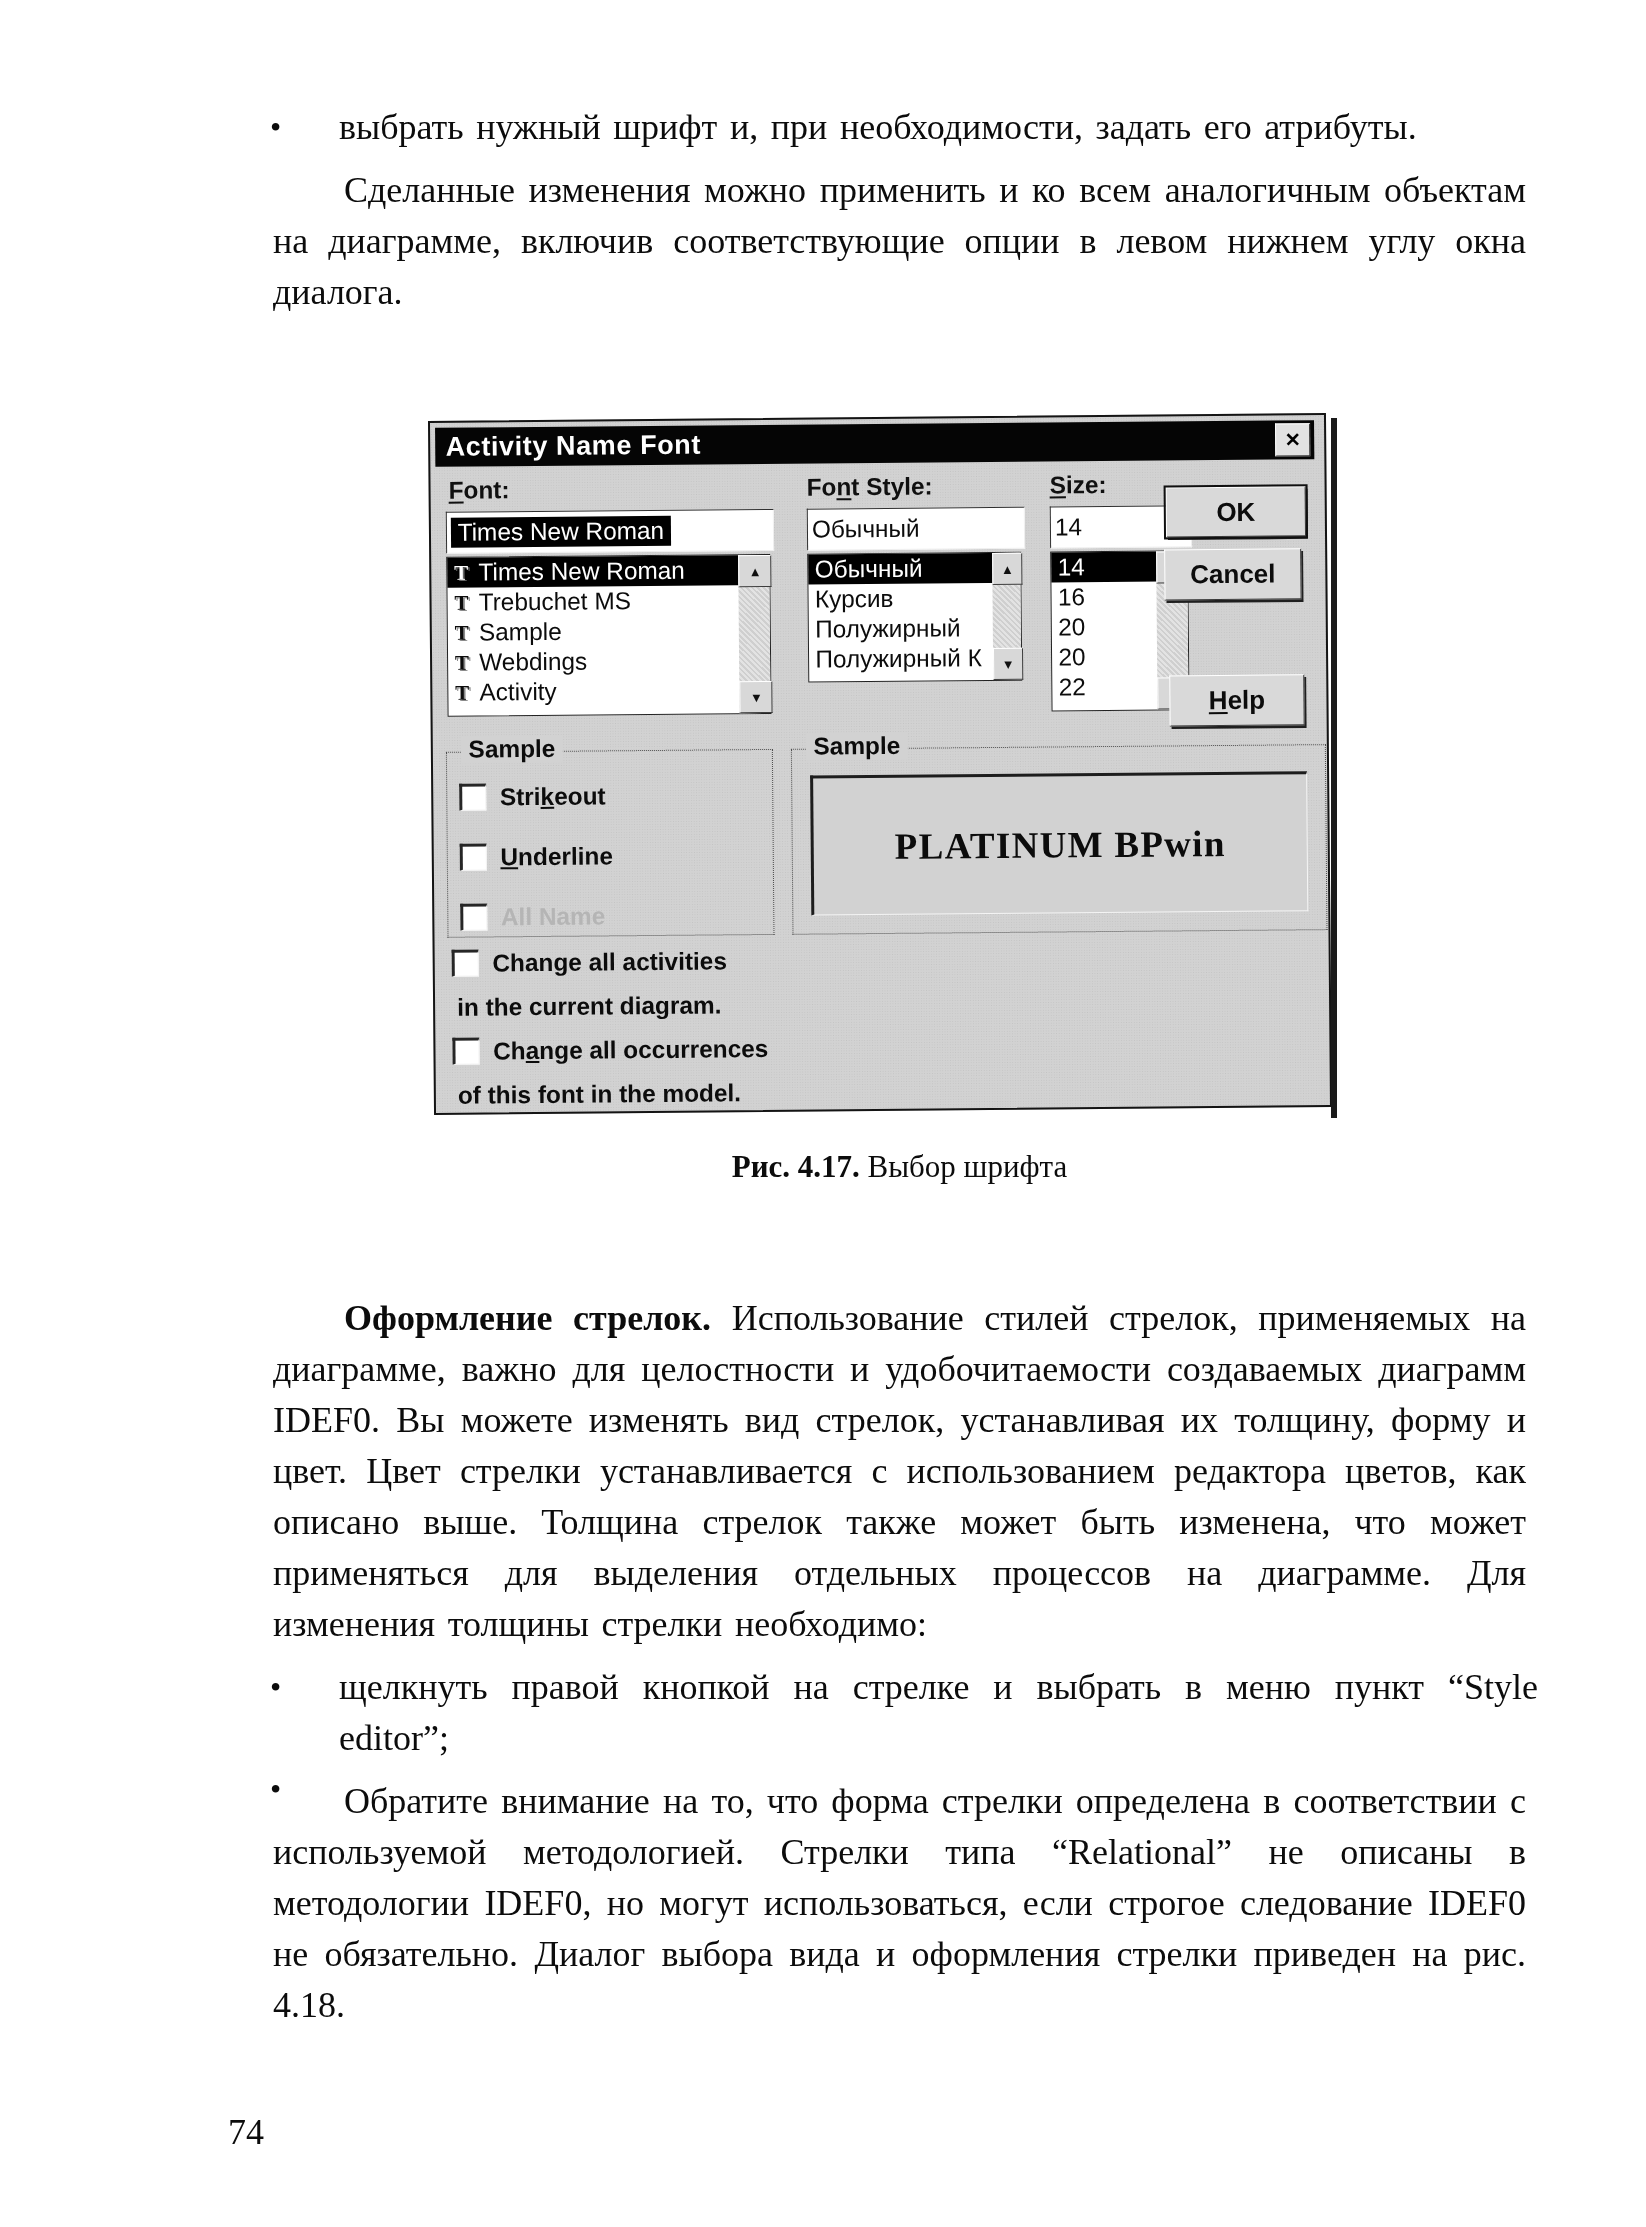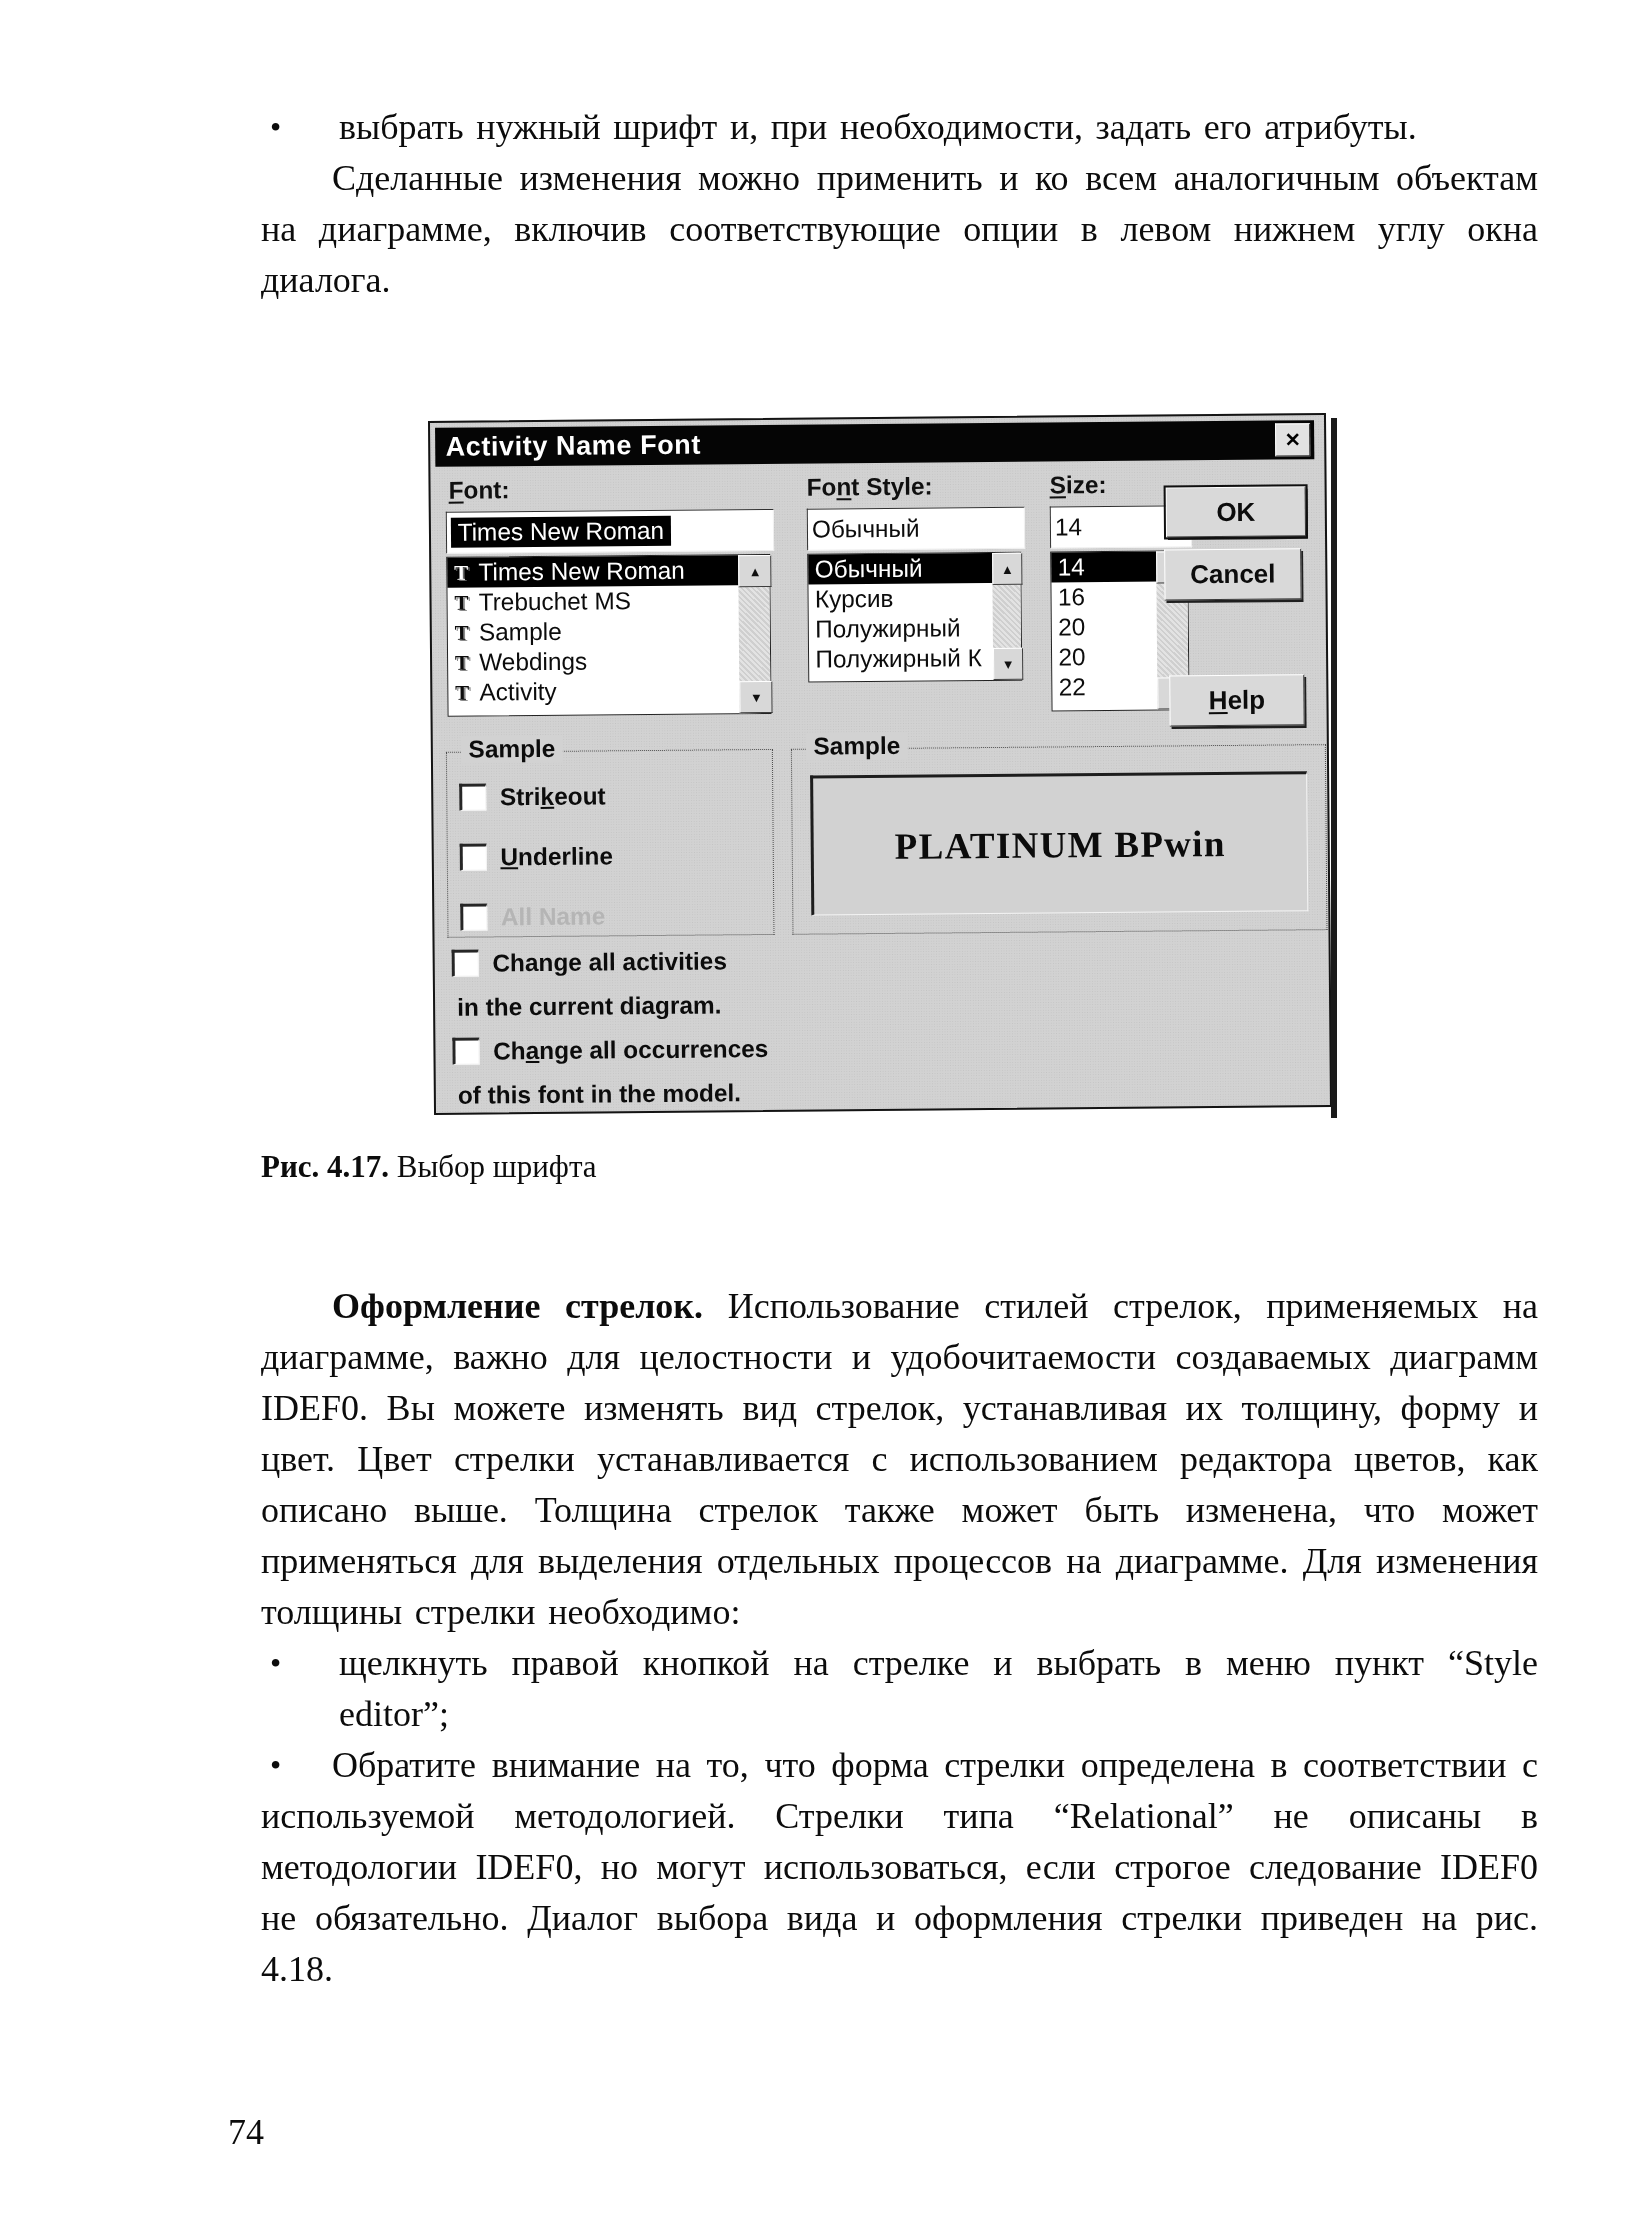--- a/index.html
+++ b/index.html
@@ -2,26 +2,26 @@
 <html style="font-size:10.3px"><head>
 <meta charset="utf-8">
 <style>
   html,body{margin:0;padding:0;}
   .page{position:relative;width:1647px;height:2227px;background:#ffffff;
         font-family:"Liberation Serif",serif;color:#0c0c0c;overflow:hidden;}
 
   
   .textcol{position:absolute;left:261px;width:1277px;font-size:36px;line-height:51px;
            text-align:justify;word-spacing:0.10em;}
-  .para-indent{margin:0;text-indent:71px;}
+  .para-indent{margin:12px;text-indent:71px;}
   ul.bullets{list-style:none;margin:0;padding:0;}
   ul.bullets li{position:relative;padding-left:78px;margin:0;}
   ul.bullets .dot{position:absolute;left:9px;top:0;font-size:32px;}
   .sec-gap{margin-top:33px;}
-  .caption{position:absolute;left:261px;width:1277px;top:1149px;
+  .caption{position:absolute;left:261px;width:1277px;top:1149px;text-align:center;
            font-size:31px;}
   .caption b{font-weight:bold;}
   .pagenum{position:absolute;left:228px;top:2111px;font-size:36px;}
 
   
   .dialog{position:absolute;left:431px;top:417px;width:894px;height:690px;
           background:#d2d2d2;border:2.6px solid #141414;
           background-image:radial-gradient(#c3c3c3 0.6px,transparent 0.6px);background-size:2.6px 2.6px;
           font-family:"Liberation Sans",sans-serif;transform:rotate(-0.5deg);}
   .scanline{position:absolute;left:1331px;top:418px;width:5.8px;height:700px;background:#1a1a1a;}

